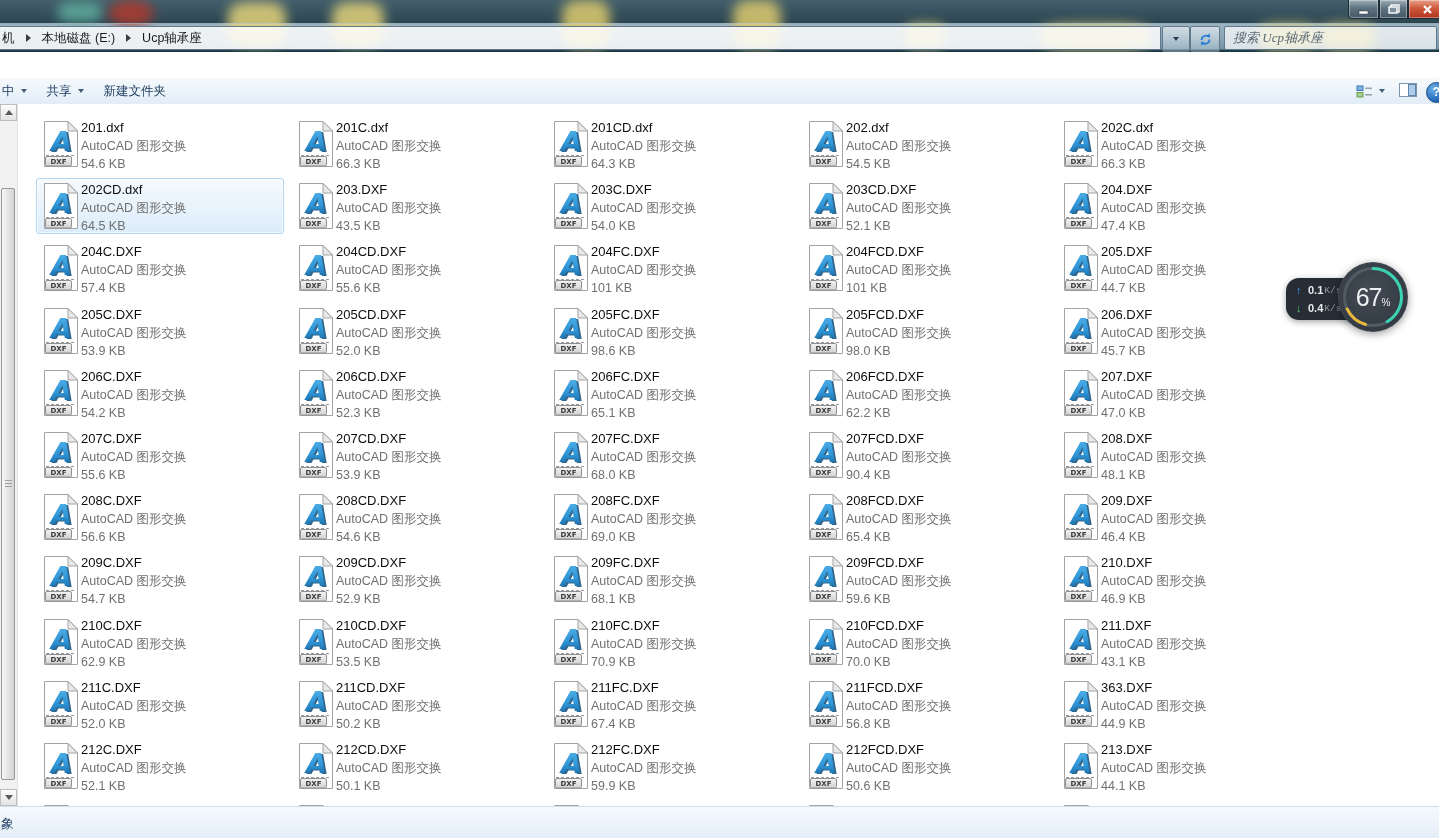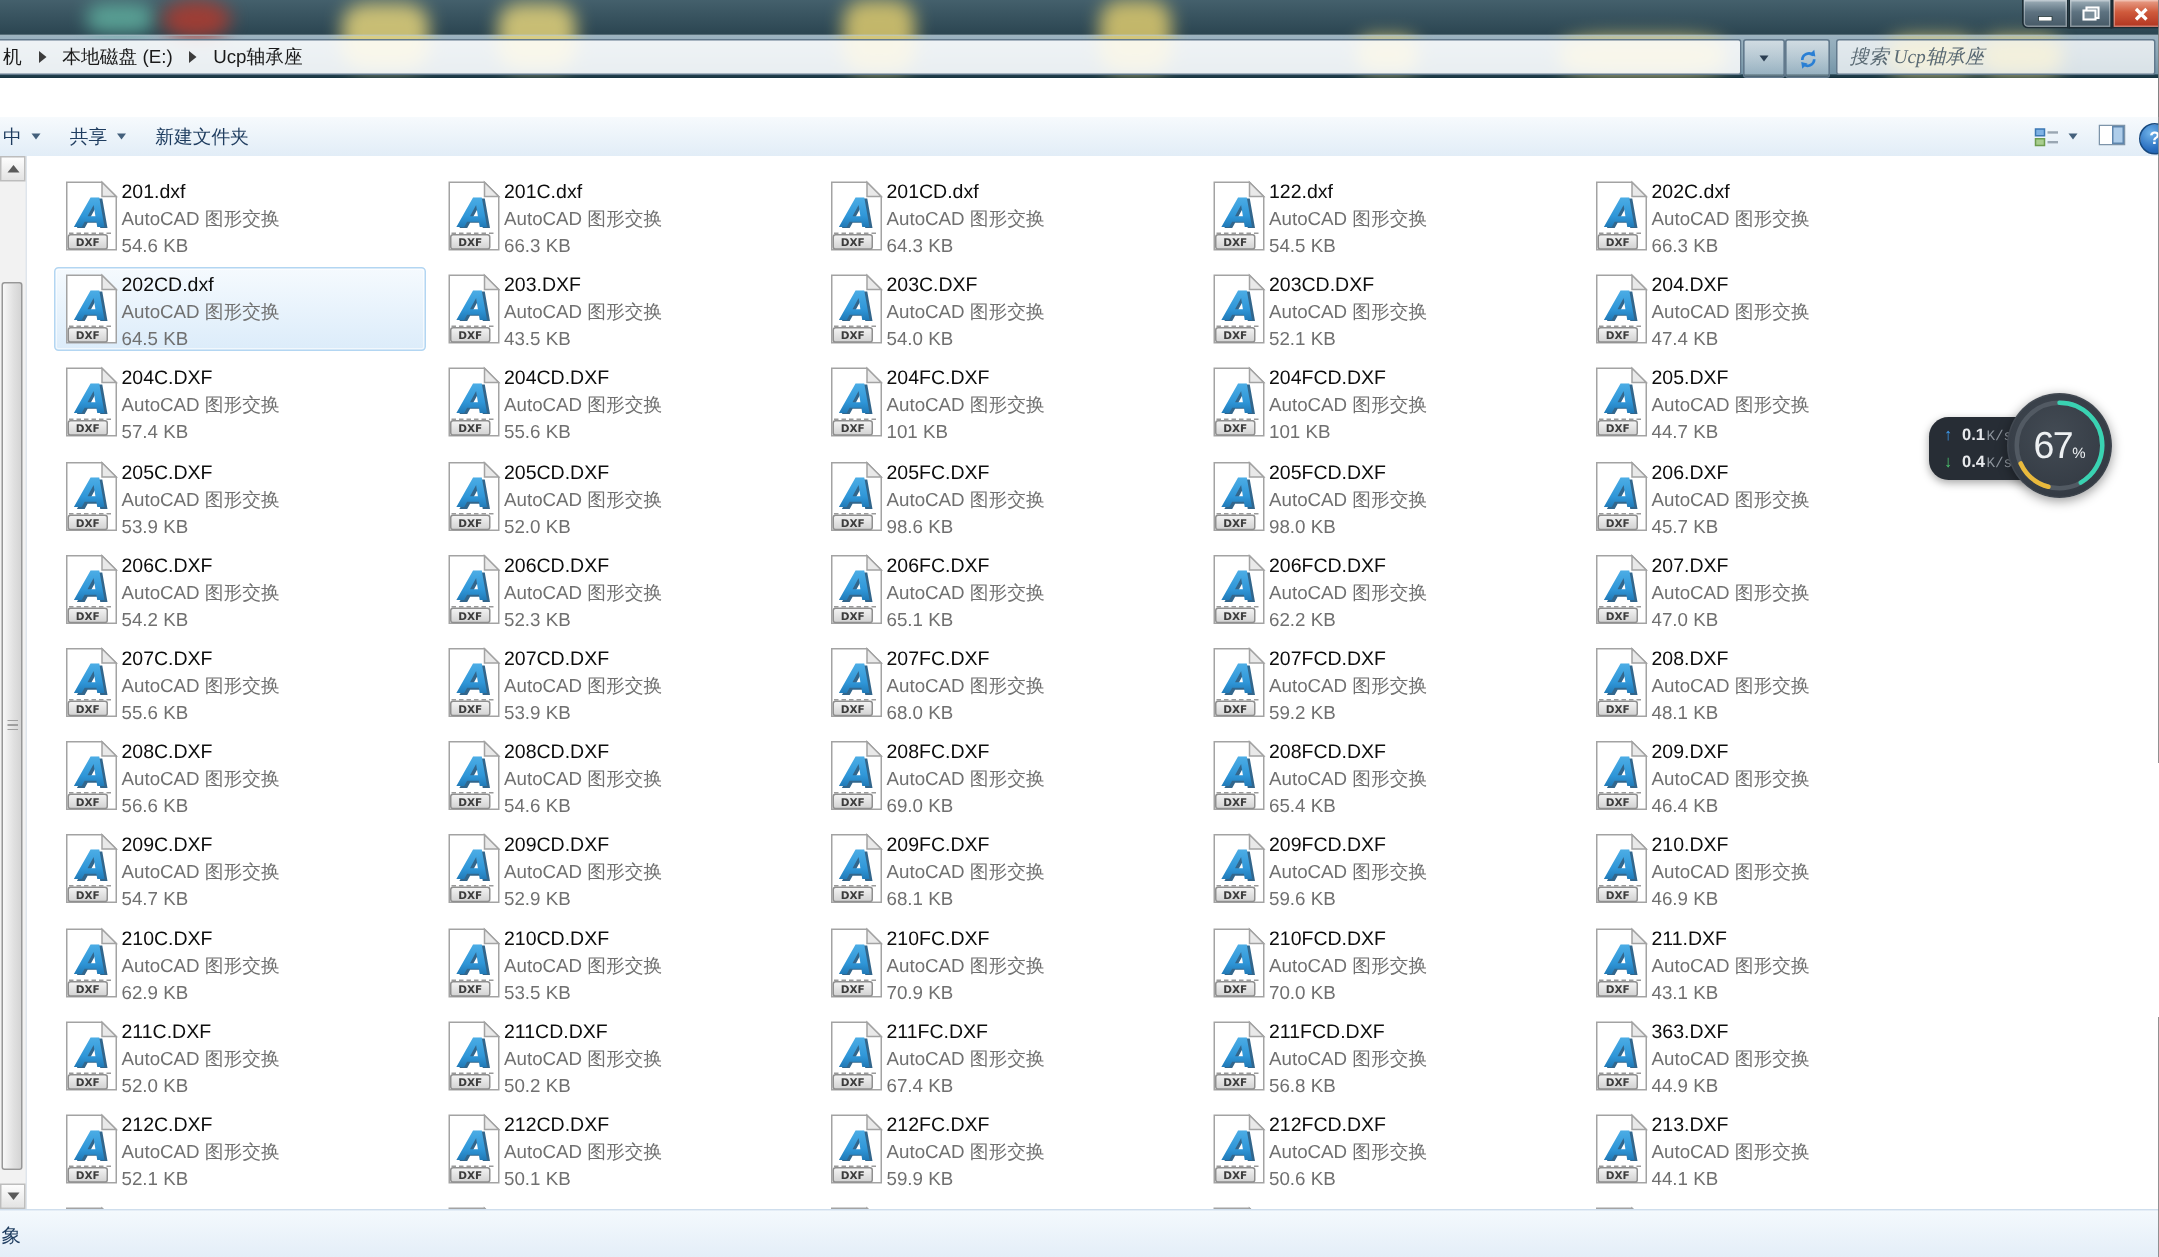--- a/index.html
+++ b/index.html
@@ -289,21 +289,21 @@
         <path d="M3.5 1.5 L27 1.5 L36.5 11 L36.5 46.5 L3.5 46.5 Z" fill="#ffffff" stroke="#a3a3a3"></path>
         <path d="M27 1.5 L27 11 L36.5 11 Z" fill="#e9e9e9" stroke="#a3a3a3"></path>
         <text x="12" y="32" font-family="DejaVu Sans, sans-serif" font-size="27" font-weight="bold" font-style="italic" fill="#0f4c78" opacity=".85">A</text>
         <text x="10" y="31" font-family="DejaVu Sans, sans-serif" font-size="27" font-weight="bold" font-style="italic" fill="url(#dxfblue)">A</text>
         <line x1="5" y1="35.5" x2="35" y2="35.5" stroke="#9a9a9a" stroke-dasharray="3 2"></line>
         <rect x="4.5" y="36.5" width="26" height="9.5" rx="1.5" fill="url(#badgegrad)" stroke="#8f8f8f"></rect>
         <text class="badge-text" x="17.5" y="44" text-anchor="middle" font-family="DejaVu Sans, sans-serif" font-size="7" font-weight="bold" fill="#3c3c3c">DXF</text>
       </svg>
     </div>
     <div class="meta">
-      <div class="fname">122.dxf</div>
+      <div class="fname">202.dxf</div>
       <div class="ftype">AutoCAD 图形交换</div>
       <div class="fsize">54.5 KB</div>
     </div>
   </div>
 
   <div class="tile">
     <div class="icon-wrap">
       <svg width="40" height="48" viewBox="0 0 40 48">
         <path d="M3.5 1.5 L27 1.5 L36.5 11 L36.5 46.5 L3.5 46.5 Z" fill="#ffffff" stroke="#a3a3a3"></path>
         <path d="M27 1.5 L27 11 L36.5 11 Z" fill="#e9e9e9" stroke="#a3a3a3"></path>
@@ -766,21 +766,21 @@
         <text x="12" y="32" font-family="DejaVu Sans, sans-serif" font-size="27" font-weight="bold" font-style="italic" fill="#0f4c78" opacity=".85">A</text>
         <text x="10" y="31" font-family="DejaVu Sans, sans-serif" font-size="27" font-weight="bold" font-style="italic" fill="url(#dxfblue)">A</text>
         <line x1="5" y1="35.5" x2="35" y2="35.5" stroke="#9a9a9a" stroke-dasharray="3 2"></line>
         <rect x="4.5" y="36.5" width="26" height="9.5" rx="1.5" fill="url(#badgegrad)" stroke="#8f8f8f"></rect>
         <text class="badge-text" x="17.5" y="44" text-anchor="middle" font-family="DejaVu Sans, sans-serif" font-size="7" font-weight="bold" fill="#3c3c3c">DXF</text>
       </svg>
     </div>
     <div class="meta">
       <div class="fname">207FCD.DXF</div>
       <div class="ftype">AutoCAD 图形交换</div>
-      <div class="fsize">59.2 KB</div>
+      <div class="fsize">90.4 KB</div>
     </div>
   </div>
 
   <div class="tile">
     <div class="icon-wrap">
       <svg width="40" height="48" viewBox="0 0 40 48">
         <path d="M3.5 1.5 L27 1.5 L36.5 11 L36.5 46.5 L3.5 46.5 Z" fill="#ffffff" stroke="#a3a3a3"></path>
         <path d="M27 1.5 L27 11 L36.5 11 Z" fill="#e9e9e9" stroke="#a3a3a3"></path>
         <text x="12" y="32" font-family="DejaVu Sans, sans-serif" font-size="27" font-weight="bold" font-style="italic" fill="#0f4c78" opacity=".85">A</text>
         <text x="10" y="31" font-family="DejaVu Sans, sans-serif" font-size="27" font-weight="bold" font-style="italic" fill="url(#dxfblue)">A</text>

